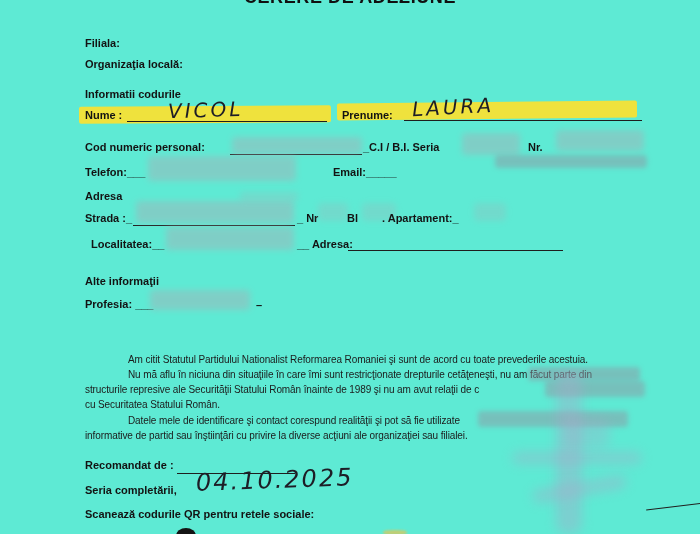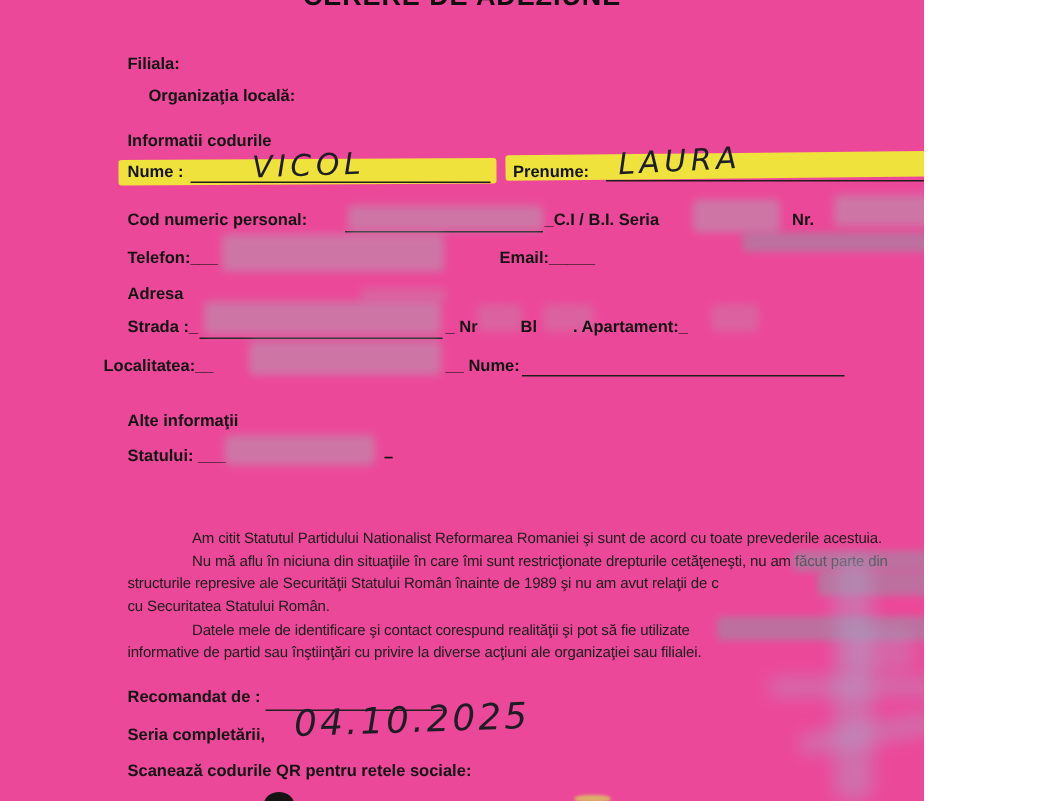--- a/index.html
+++ b/index.html
@@ -1,16 +1,16 @@
 <!DOCTYPE html>
 <html><head>
 <meta charset="utf-8">
 <style>
   html,body{margin:0;padding:0;background:#ffffff;}
-  .page{position:relative;width:616px;height:534px;background:#ec4899;overflow:hidden;
+  .page{position:relative;width:700px;height:534px;background:#5eead4;overflow:hidden;
         font-family:"Liberation Sans",sans-serif;}
   .title{position:absolute;top:-13px;left:0;right:0;text-align:center;
          font-size:18px;font-weight:bold;letter-spacing:.6px;color:#101010;white-space:nowrap;}
   .label{position:absolute;font-weight:bold;font-size:11px;color:#131313;white-space:nowrap;}
   .para{position:absolute;font-weight:400;font-size:10px;letter-spacing:-.1px;color:#1b1b1b;white-space:nowrap;}
   .uline{position:absolute;height:0;border-bottom:1.3px solid #1e1e1e;}
   .uline.thick{border-bottom-width:1.8px;}
   .blur{position:absolute;background:#a9aeb6;opacity:.45;filter:blur(3px);border-radius:3px;}
   .blur.light{opacity:.26;}
   .blur.textish{background:#8f97a4;opacity:.5;filter:blur(2.5px);}
@@ -23,21 +23,21 @@
   .qr-yellow{position:absolute;background:#d9c85e;opacity:.8;filter:blur(1px);border-radius:40%;}
 </style>
 </head>
 <body>
 
 <div class="page">
 
   <div class="title">CERERE DE ADEZIUNE</div>
 
   <div class="label" style="left:85px;top:37px">Filiala:</div>
-  <div class="label" style="left:99px;top:58px">Organizaţia locală:</div>
+  <div class="label" style="left:85px;top:58px">Organizaţia locală:</div>
 
   <div class="label" style="left:85px;top:88px">Informatii codurile</div>
 
   <div class="hl" style="left:79px;top:106px;width:252px;transform:rotate(-0.3deg)"></div>
   <div class="hl" style="left:337px;top:102px;width:300px;transform:rotate(-0.6deg)"></div>
 
   <div class="label" style="left:85px;top:109px">Nume :</div>
   <div class="uline" style="left:127px;top:121px;width:200px"></div>
   <div class="hand" style="left:168px;top:98px;font-size:20px;letter-spacing:3px;transform:rotate(-2deg)">VICOL</div>
 
@@ -64,27 +64,27 @@
   <div class="uline" style="left:133px;top:225px;width:162px"></div>
   <div class="blur" style="left:136px;top:201px;width:158px;height:22px"></div>
   <div class="blur light" style="left:240px;top:192px;width:58px;height:9px"></div>
   <div class="label" style="left:297px;top:212px">_ Nr</div>
   <div class="blur light" style="left:318px;top:203px;width:30px;height:18px"></div>
   <div class="label" style="left:347px;top:212px">Bl</div>
   <div class="blur light" style="left:362px;top:203px;width:34px;height:18px"></div>
   <div class="label" style="left:382px;top:212px">.  Apartament:_</div>
   <div class="blur light" style="left:474px;top:203px;width:32px;height:18px"></div>
 
-  <div class="label" style="left:69px;top:238px">Localitatea:__</div>
+  <div class="label" style="left:91px;top:238px">Localitatea:__</div>
   <div class="blur" style="left:166px;top:227px;width:128px;height:23px"></div>
-  <div class="label" style="left:297px;top:238px">__ Nume:</div>
+  <div class="label" style="left:297px;top:238px">__ Adresa:</div>
   <div class="uline" style="left:348px;top:250px;width:215px"></div>
 
   <div class="label" style="left:85px;top:275px">Alte informaţii</div>
-  <div class="label" style="left:85px;top:298px">Statului: ___</div>
+  <div class="label" style="left:85px;top:298px">Profesia: ___</div>
   <div class="blur" style="left:150px;top:290px;width:100px;height:20px"></div>
   <div class="label" style="left:256px;top:299px">–</div>
 
   <div class="para" style="left:128px;top:354px">Am citit Statutul Partidului Nationalist Reformarea Romaniei şi sunt de acord cu toate prevederile acestuia.</div>
   <div class="para" style="left:128px;top:369px">Nu mă aflu în niciuna din situaţiile în care îmi sunt restricţionate drepturile cetăţeneşti, nu am făcut parte din</div>
   <div class="para" style="left:85px;top:384px">structurile represive ale Securităţii Statului Român înainte de 1989 şi nu am avut relaţii de c</div>
   <div class="para" style="left:85px;top:399px">cu Securitatea Statului Român.</div>
   <div class="para" style="left:85px;top:430px">informative de partid sau înştiinţări cu privire la diverse acţiuni ale organizaţiei sau filialei.</div>
   <div class="para" style="left:128px;top:415px">Datele mele de identificare şi contact corespund realităţii şi pot să fie utilizate</div>
 

